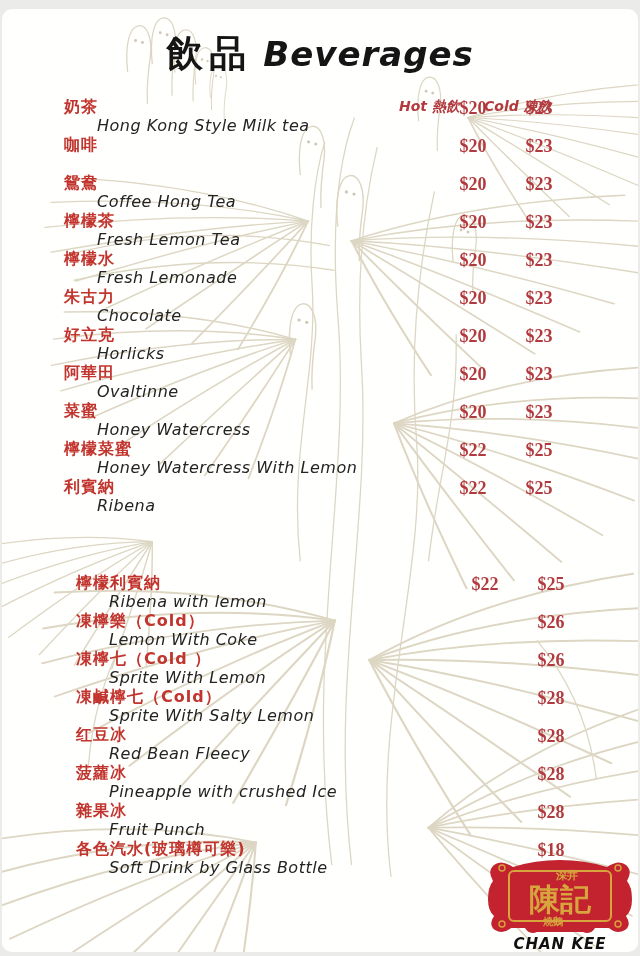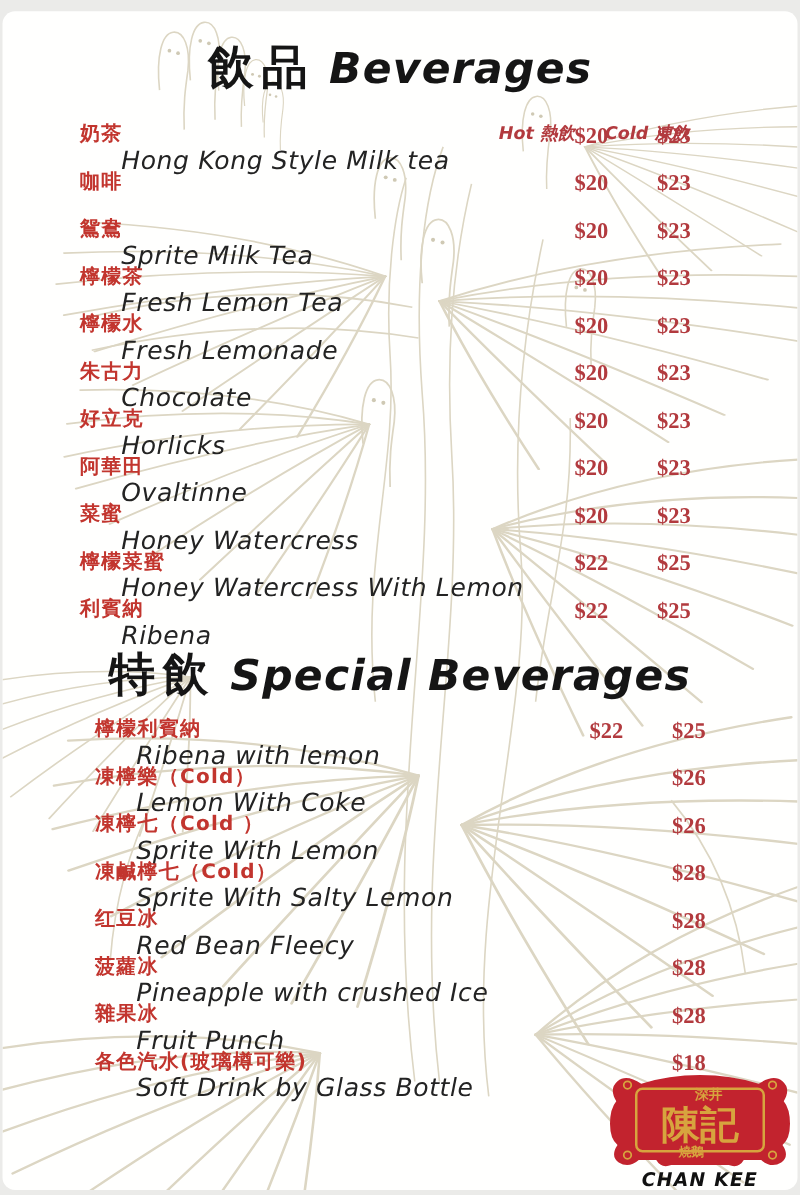--- a/index.html
+++ b/index.html
@@ -24,21 +24,21 @@
   .colheads{position:absolute;top:69px;left:0;right:0;height:18px;margin-top:20px;}
   .colhead{position:absolute;font-size:14px;font-weight:700;font-style:italic;color:#b23a3e;white-space:nowrap;}
   .hot-head{left:397px;}
   .cold-head{left:482px;}
 
   .list{position:absolute;left:0;right:0;}
   .list1{top:90px;}
   .list2{top:566px;padding-left:12px;}
   .item{position:relative;height:38px;}
   .cn{position:absolute;left:62px;top:-2px;font-size:16px;font-weight:700;color:#c2352e;white-space:nowrap;letter-spacing:1px;}
-  .en{position:absolute;left:95px;top:17px;font-size:20px;font-style:italic;color:#232323;white-space:nowrap;letter-spacing:0.5px;}
+  .en{position:absolute;left:95px;top:17px;font-size:16px;font-style:italic;color:#232323;white-space:nowrap;letter-spacing:0.5px;}
   .price{position:absolute;top:-1px;width:62px;text-align:center;font-family:"Liberation Serif",serif;font-weight:700;font-size:18px;color:#b23a3e;}
   .price.hot{left:440px;}
   .price.cold{left:506px;}
 
   .logo{position:absolute;top:846px;left:482px;width:152px;text-align:center;}
   .logo-badge{display:block;margin:0 auto;}
   .logo-name{font-size:15px;font-weight:800;font-style:italic;color:#111;letter-spacing:1px;margin-top:-2px;font-family:"DejaVu Sans",sans-serif;}
 </style>
 </head>
 <body>
@@ -120,21 +120,21 @@
           </div>
 
           <div class="item">
             <div class="cn">咖啡</div>
             <div class="price hot">$20</div>
             <div class="price cold">$23</div>
           </div>
 
           <div class="item">
             <div class="cn">鴛鴦</div>
-            <div class="en">Sprite Milk Tea</div>
+            <div class="en">Coffee Hong Tea</div>
             <div class="price hot">$20</div>
             <div class="price cold">$23</div>
           </div>
 
           <div class="item">
             <div class="cn">檸檬茶</div>
             <div class="en">Fresh Lemon Tea</div>
             <div class="price hot">$20</div>
             <div class="price cold">$23</div>
           </div>
@@ -182,24 +182,20 @@
           </div>
 
           <div class="item">
             <div class="cn">利賓納</div>
             <div class="en">Ribena</div>
             <div class="price hot">$22</div>
             <div class="price cold">$25</div>
           </div>
         </div>
 
-      <h1 class="title t2">
-        <span class="tcn">特飲</span>
-        <span class="ten">Special Beverages</span>
-      </h1>
 
       <div class="list list2">
 
           <div class="item">
             <div class="cn">檸檬利賓納</div>
             <div class="en">Ribena with lemon</div>
             <div class="price hot">$22</div>
             <div class="price cold">$25</div>
           </div>
 

